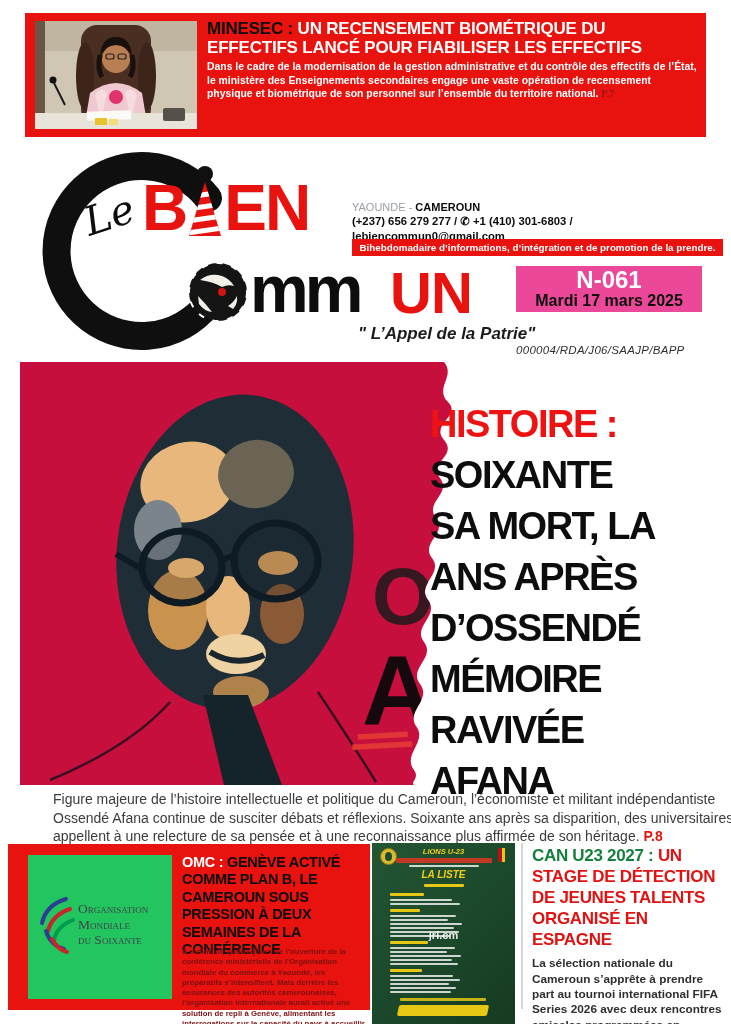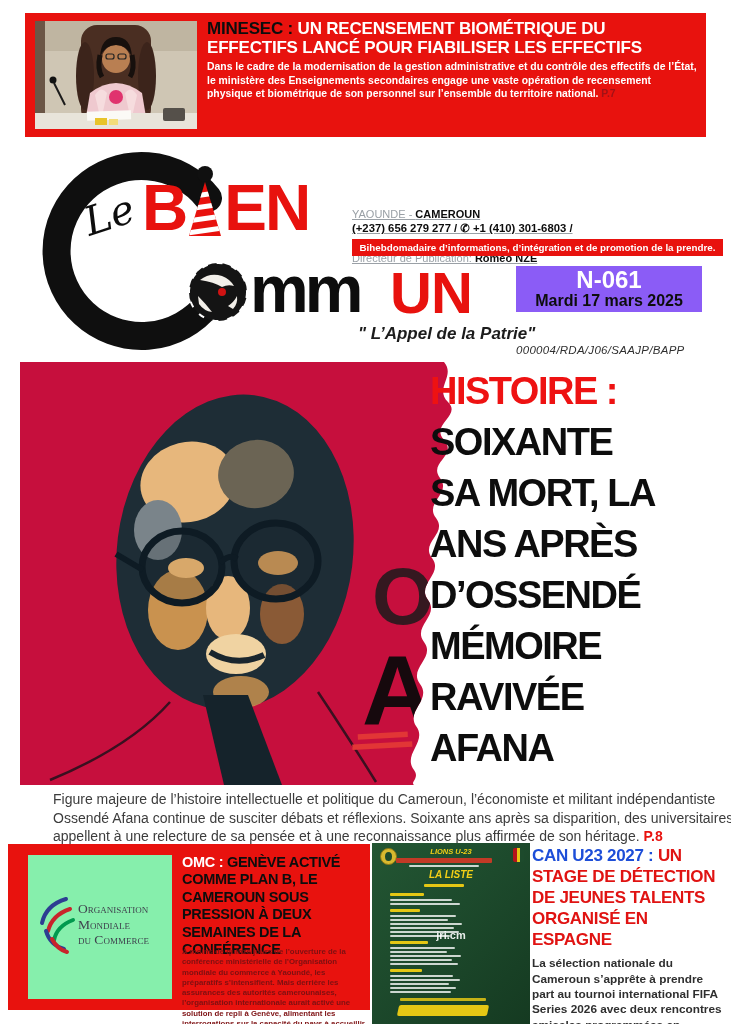--- a/index.html
+++ b/index.html
@@ -7,85 +7,85 @@
         font-family:"Liberation Sans",sans-serif;}
   .abs{position:absolute;}
 
   
   .top-banner{left:25px;top:13px;width:681px;height:124px;background:#e8120e;}
   .tb-photo{left:10px;top:8px;width:162px;height:108px;overflow:hidden;}
   .tb-text{left:182px;top:6px;width:492px;}
   .tb-headline{font-size:17px;font-weight:800;line-height:1.13;color:#ffffff;letter-spacing:-0.2px;}
   .tb-headline .kicker{color:#0d0d0d;}
   .tb-body{margin-top:3px;font-size:10.4px;font-weight:700;line-height:1.28;color:#ffffff;}
-  .tb-pageref{color:#a21216;font-weight:800;}
+  .tb-pageref{color:#a21216;font-weight:800;font-family:Liberation Serif, serif;}
 
   
   .mh-le{left:84px;top:192px;font-family:"DejaVu Serif",serif;font-style:italic;
          font-size:40px;color:#0d0d0d;transform:rotate(-18deg);}
   .mh-bien{left:142px;top:178px;display:flex;align-items:flex-end;color:#e8120e;
            font-size:64px;font-weight:800;letter-spacing:-2px;line-height:60px;}
   .cone-wrap{position:relative;width:32px;height:54px;margin:0 3px 2px 3px;}
   .cone-dot{position:absolute;left:8px;top:-16px;width:16px;height:16px;border-radius:50%;background:#101010;}
   .mh-mm{left:250px;top:258px;font-size:66px;line-height:62px;font-weight:800;
          letter-spacing:-4px;color:#0d0d0d;}
   .mh-un{left:390px;top:266px;font-size:58px;line-height:54px;font-weight:800;color:#e8120e;letter-spacing:-1px;}
-  .mh-contact{left:352px;top:207px;width:370px;font-size:11px;color:#9aa0a6;line-height:1.3;text-decoration:underline;}
+  .mh-contact{left:352px;top:200px;width:370px;font-size:11px;color:#9aa0a6;line-height:1.3;}
   .mh-contact .b{color:#0d0d0d;font-weight:800;}
   .mh-phone{font-size:11.3px;font-weight:800;color:#0d0d0d;}
   .mh-strip{left:352px;top:239px;width:371px;height:17px;background:#e8120e;color:#fff;
             font-size:9.8px;font-weight:800;text-align:center;line-height:17px;}
-  .mh-badge{left:516px;top:266px;width:186px;height:46px;background:#8b5cf6;text-align:center;}
+  .mh-badge{left:516px;top:266px;width:186px;height:46px;background:#ec4899;text-align:center;}
   .mh-badge .num{font-size:24px;font-weight:800;color:#fff;line-height:26px;margin-top:1px;}
   .mh-badge .date{font-size:16px;font-weight:800;color:#0d0d0d;line-height:16px;}
   .mh-tagline{left:358px;top:324px;font-size:17px;font-style:italic;font-weight:600;color:#1c1c1c;}
   .mh-reg{left:516px;top:331px;font-size:11.5px;font-style:italic;color:#2f2f2f;letter-spacing:.3px;margin-top:13px;}
 
   
   .feature-art{left:20px;top:362px;width:711px;height:423px;}
   .feature-headline{left:430px;top:366px;width:298px;}
   .feature-headline div{font-size:38px;line-height:51px;font-weight:800;color:#0d0d0d;letter-spacing:-1.5px;}
-  .feature-headline .kicker{color:#ee1212;}
+  .feature-headline .kicker{color:#ee1212;margin-top:33px;}
   .lead{left:20px;top:790px;width:702px;font-size:14px;font-weight:500;line-height:1.33;color:#3c3c3c;margin-left:33px;}
   .lead .pref{color:#e8120e;font-weight:700;}
 
   
   .omc-box{left:8px;top:844px;width:362px;height:166px;background:#e8120e;}
-  .omc-panel{left:20px;top:11px;width:144px;height:144px;background:#86efac;}
+  .omc-panel{left:20px;top:11px;width:144px;height:144px;background:#22c55e;}
   .omc-logo-text{position:absolute;left:50px;top:46px;font-family:"Liberation Serif",serif;
                  font-variant:small-caps;font-size:13.5px;line-height:1.15;color:#3f434e;}
   .omc-head{left:174px;top:10px;width:184px;font-size:14.5px;font-weight:800;line-height:1.2;
             color:#0d0d0d;letter-spacing:-0.3px;}
   .omc-head .kicker{color:#ffffff;}
   .omc-body{left:174px;top:103px;width:184px;font-size:7.8px;font-weight:800;line-height:1.32;color:#7d1012;}
 
   .divider{left:521px;top:843px;width:2px;height:166px;background:#d6d6d6;}
 
-  .poster{left:372px;top:843px;width:158px;height:181px;overflow:hidden;
+  .poster{left:372px;top:843px;width:143px;height:181px;overflow:hidden;
           background:linear-gradient(135deg,#235633 0%,#1d4a2c 45%,#153a21 100%);}
   .poster .ttl{position:absolute;top:4px;left:0;width:100%;text-align:center;color:#f2cf16;
                font-size:7.5px;font-weight:800;font-style:italic;}
   .poster .liste{position:absolute;top:26px;left:0;width:100%;text-align:center;color:#f2cf16;
                font-size:10px;font-weight:800;font-style:italic;}
   .pbar{position:absolute;height:2px;background:rgba(255,255,255,.78);border-radius:1px;}
   .ybar{position:absolute;height:3px;background:#e5c714;border-radius:1px;}
   .rbar{position:absolute;height:4.5px;background:#c23a26;border-radius:1px;}
   .poster .mark{position:absolute;top:86px;left:0;width:100%;text-align:center;
                 color:rgba(255,255,255,.9);font-size:11px;font-weight:600;}
   .crest-l{position:absolute;left:8px;top:5px;width:15px;height:15px;border-radius:50%;
            background:#d8b92f;border:1px solid #8c7714;}
   .crest-l:after{content:"";position:absolute;left:4px;top:3px;width:7px;height:9px;border-radius:50%;background:#1d4a2c;}
   .crest-r{position:absolute;right:6px;top:5px;width:11px;height:14px;border-radius:2px;
            background:linear-gradient(90deg,#b5121b 40%,#e5c714 40%,#e5c714 60%,#1d4a2c 60%);}
   .big-yellow{position:absolute;top:162px;left:26px;width:90px;height:11px;background:#e5c714;
               transform:skewX(-12deg);border-radius:2px;}
 
   .can-art{left:532px;top:845px;width:192px;}
   .can-head{font-size:17px;font-weight:800;line-height:1.24;letter-spacing:-0.3px;color:#e01312;}
-  .can-head .kicker{color:#1d4ed8;}
+  .can-head .kicker{color:#15803d;}
   .can-body{margin-top:6px;font-size:11.8px;font-weight:700;line-height:1.3;color:#2f2f2f;}
 </style>
 </head>
 <body>
 
 <div id="page">
 
   <div class="abs top-banner">
     <div class="abs tb-photo">
       <svg width="162" height="108" viewBox="0 0 162 108">
@@ -238,21 +238,21 @@
       <svg style="position:absolute;left:8px;top:40px;" width="40" height="64" viewBox="0 0 40 64">
         <path d="M30,4 q-20,6 -24,24" fill="none" stroke="#2d3e92" stroke-width="4" stroke-linecap="round"></path>
         <path d="M34,14 q-18,6 -22,22" fill="none" stroke="#c8242b" stroke-width="4" stroke-linecap="round"></path>
         <path d="M37,25 q-16,6 -19,20" fill="none" stroke="#019a4e" stroke-width="4" stroke-linecap="round"></path>
         <path d="M10,36 q4,14 18,18" fill="none" stroke="#2d3e92" stroke-width="4" stroke-linecap="round"></path>
         <path d="M16,44 q5,10 15,13" fill="none" stroke="#c8242b" stroke-width="4" stroke-linecap="round"></path>
       </svg>
       <div class="omc-logo-text">
         <div>Organisation</div>
         <div>Mondiale</div>
-        <div>du Commerce</div>
+        <div>du Soixante</div>
       </div>
     </div>
     <div class="abs omc-head"><span class="kicker">OMC : </span><span>GENÈVE ACTIVÉ COMME PLAN B, LE CAMEROUN SOUS PRESSION À DEUX SEMAINES DE LA CONFÉRENCE</span></div>
     <div class="abs omc-body"><span>À moins de quinze jours de l’ouverture de la conférence ministérielle de l’Organisation mondiale du commerce à Yaoundé, les préparatifs s’intensifient. Mais derrière les assurances des autorités camerounaises, l’organisation internationale aurait activé une solution de repli à Genève, alimentant les interrogations sur la capacité du pays à accueillir cet événement majeur. </span></div>
   </div>
 
   <div class="abs divider"></div>
 
   <div class="abs poster">
     <span class="crest-l"></span>

